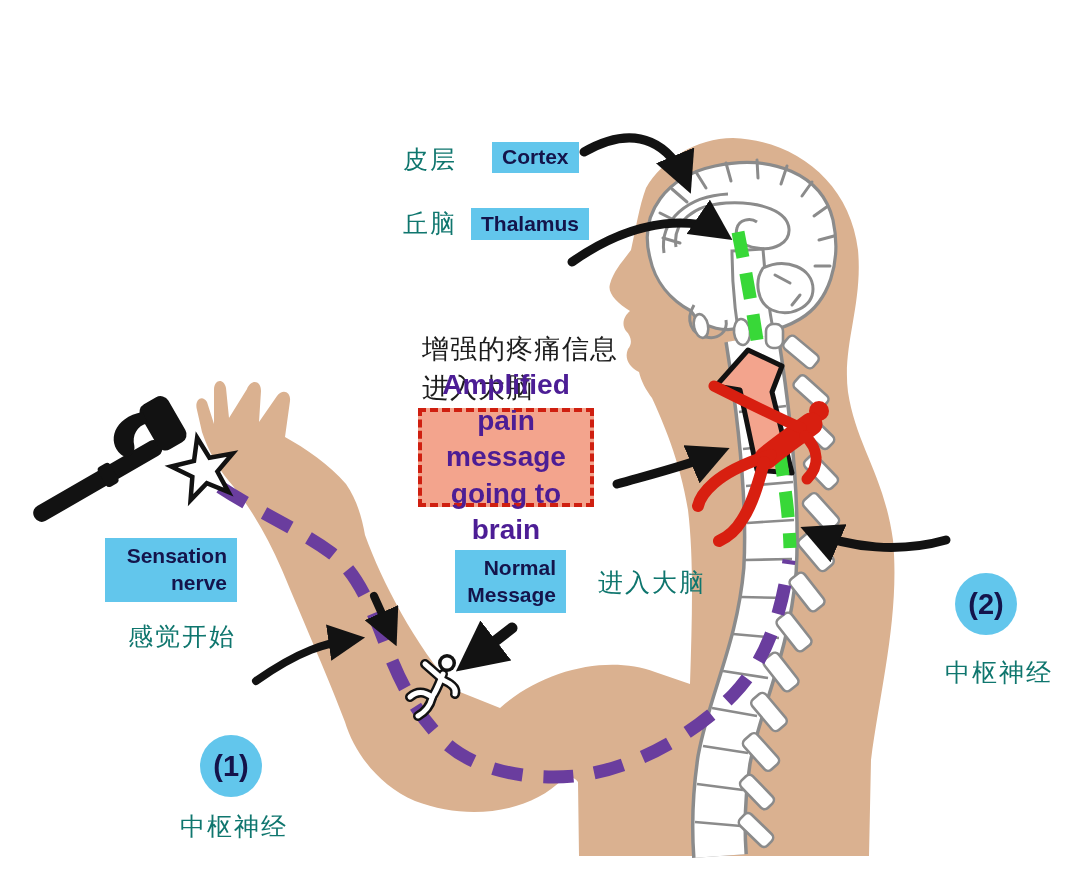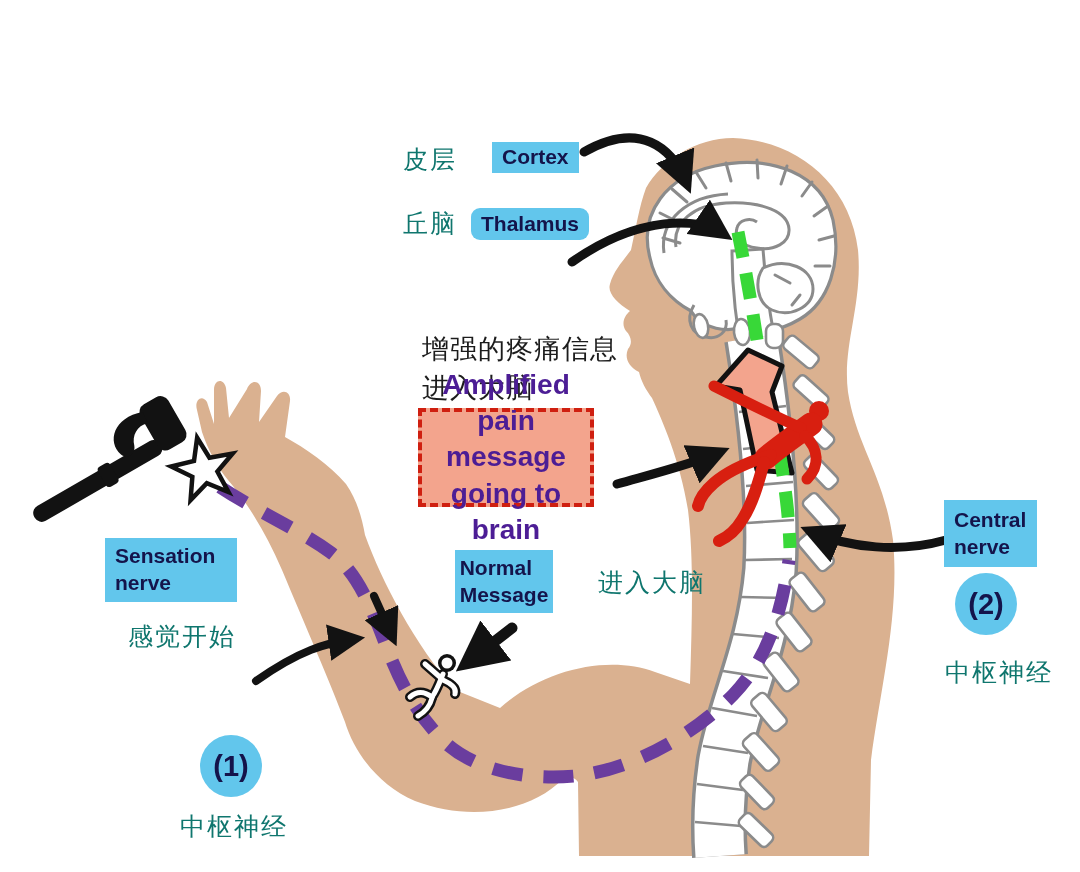--- a/index.html
+++ b/index.html
@@ -5,21 +5,21 @@
   html,body{margin:0;padding:0;background:#ffffff;}
   #stage{
     position:relative;width:1080px;height:872px;background:#ffffff;overflow:hidden;
     font-family:"Liberation Sans", sans-serif;
   }
   #art{position:absolute;left:0;top:0;width:1080px;height:872px;}
   .lbl{position:absolute;white-space:nowrap;}
   .cn{color:#0f766e;font-size:25px;font-weight:500;letter-spacing:2px;}
   .bluebox{
     position:absolute;background:#62c6ec;color:#14144b;font-weight:bold;
-    font-size:21px;line-height:1.28;text-align:left;
+    font-size:21px;line-height:1.28;text-align:right;
     display:flex;align-items:center;justify-content:center;
     padding:2px 10px;box-sizing:border-box;white-space:pre-line;
   }
   .numcircle{
     position:absolute;width:62px;height:62px;border-radius:50%;
     background:#62c6ec;color:#14144b;font-weight:bold;font-size:29px;
     display:flex;align-items:center;justify-content:center;
   }
   .ampbox{
     position:absolute;left:418px;top:408px;width:176px;height:99px;
@@ -220,34 +220,33 @@
         <path d="M 432,698 C 430,706 425,712 418,716"></path>
       </g>
       <circle cx="447" cy="663" r="5.5" fill="#ffffff"></circle>
     </g>
   </svg>
 
   <div class="lbl cn" style="left:403px;top:143px;">皮层</div>
   <div class="bluebox" style="left:492px;top:142px;height:31px;">Cortex</div>
 
   <div class="lbl cn" style="left:403px;top:207px;">丘脑</div>
-  <div class="bluebox" style="left:471px;top:208px;height:32px;border-radius:9px;">Thalamus</div>
+  <div class="bluebox" style="left:471px;top:208px;height:32px;">Thalamus</div>
 
   <div class="ampcn">
     <div>增强的疼痛信息</div>
     <div>进入大脑</div>
   </div>
   <div class="ampbox">Amplified pain message going to brain</div>
 
   <div class="bluebox" style="left:105px;top:538px;width:132px;height:64px;">Sensation nerve</div>
   <div class="lbl cn" style="left:128px;top:620px;">感觉开始</div>
 
-  <div class="bluebox" style="left:455px;top:550px;width:98px;height:63px;">Normal Message</div>
+  <div class="bluebox" style="left:455px;top:550px;width:111px;height:63px;">Normal Message</div>
   <div class="lbl cn" style="left:598px;top:566px;">进入大脑</div>
 
   <div class="numcircle" style="left:200px;top:735px;">(1)</div>
   <div class="lbl cn" style="left:180px;top:810px;">中枢神经</div>
 
-  <div class="bluebox" style="left:944px;top:500px;width:93px;height:67px;">Central nerve</div>
   <div class="numcircle" style="left:955px;top:573px;">(2)</div>
   <div class="lbl cn" style="left:945px;top:656px;">中枢神经</div>
 
 </div>
 
 </body></html>

